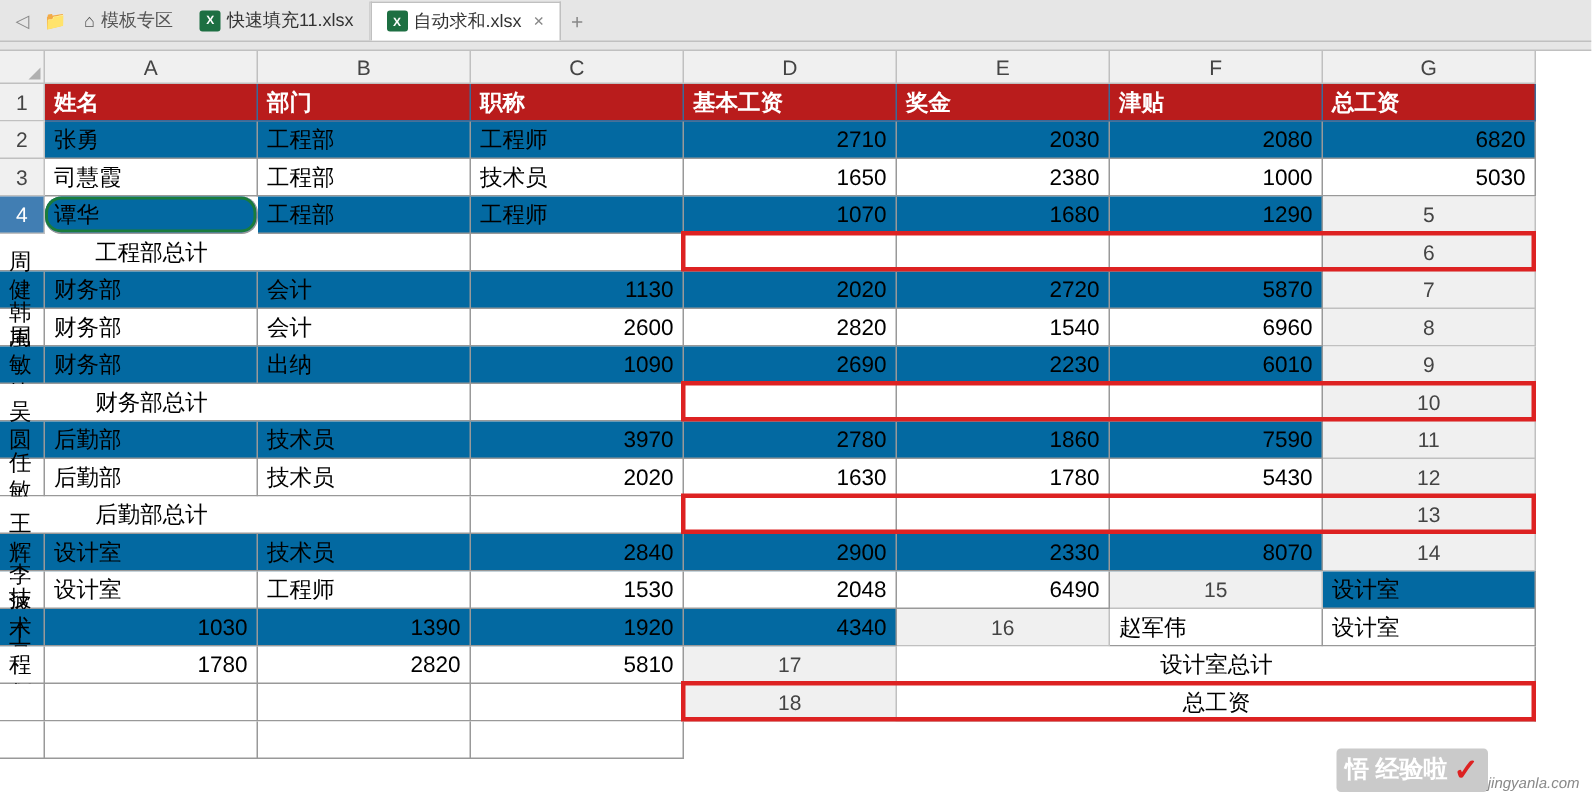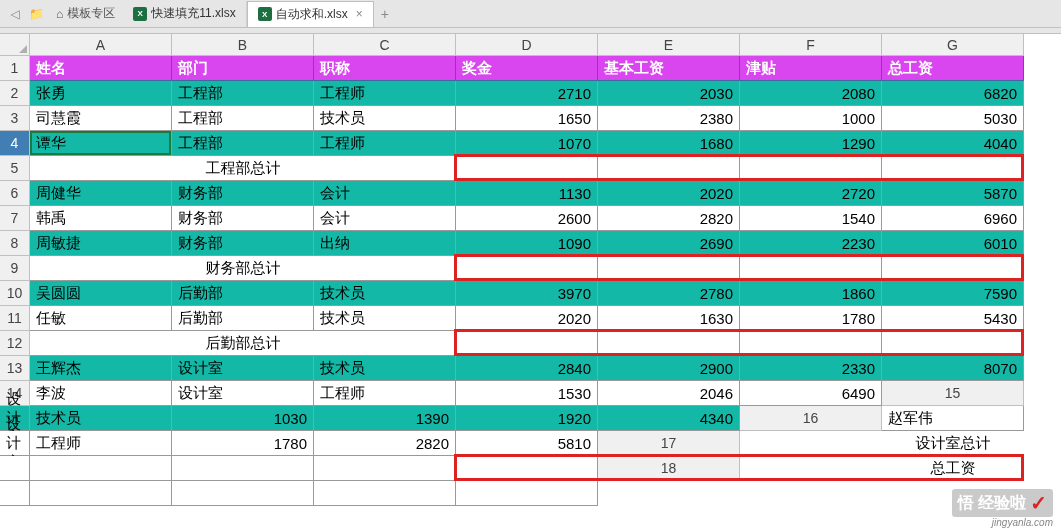--- a/index.html
+++ b/index.html
@@ -124,50 +124,51 @@
   .cell {
     border-right: 1px solid #999;
     border-bottom: 1px solid #999;
     height: 25px;
     display: flex;
     align-items: center;
     padding: 0 6px;
     background: #fff;
   }
   .cell.hdr {
-    background: #d946ef;
+    background: #b91c1c;
     color: #fff;
     font-weight: bold;
     border-right: 1px solid #3a6a99;
     border-bottom: 1px solid #3a6a99;
   }
-  .cell.lb { background: #14b8a6; } 
+  .cell.lb { background: #0369a1; } 
   .cell.num { justify-content: flex-end; }
   .cell.center { justify-content: center; font-weight: normal; }
   .cell.sel {
     box-shadow: inset 0 0 0 2px #1a7c3c;
+    border-radius: 11px;
   }
 
   
   .red-box {
     position: absolute;
     border: 3px solid #d22;
     pointer-events: none;
     z-index: 5;
   }
 
   
   .watermark {
     position: absolute;
     right: 8px;
     bottom: 2px;
     font-size: 12px;
     color: #aaa;
     display: flex;
-    flex-direction: column;
+    flex-direction: row;
     align-items: flex-end;
     z-index: 10;
   }
   .watermark .brand {
     color: #fff;
     background: rgba(150,150,150,0.5);
     padding: 2px 6px;
     border-radius: 3px;
     font-size: 16px;
     font-weight: bold;
@@ -208,22 +209,22 @@
     <div class="colhead">B</div>
     <div class="colhead">C</div>
     <div class="colhead">D</div>
     <div class="colhead">E</div>
     <div class="colhead">F</div>
     <div class="colhead">G</div>
     <div class="rowhead">1</div>
     <div class="cell hdr">姓名</div>
     <div class="cell hdr">部门</div>
     <div class="cell hdr">职称</div>
+    <div class="cell hdr">基本工资</div>
     <div class="cell hdr">奖金</div>
-    <div class="cell hdr">基本工资</div>
     <div class="cell hdr">津贴</div>
     <div class="cell hdr">总工资</div>
     <div class="rowhead">2</div>
     <div class="cell lb">张勇</div>
     <div class="cell lb">工程部</div>
     <div class="cell lb">工程师</div>
     <div class="cell lb num">2710</div>
     <div class="cell lb num">2030</div>
     <div class="cell lb num">2080</div>
     <div class="cell lb num">6820</div>
@@ -235,21 +236,20 @@
     <div class="cell num">2380</div>
     <div class="cell num">1000</div>
     <div class="cell num">5030</div>
     <div class="rowhead sel">4</div>
     <div class="cell lb sel">谭华</div>
     <div class="cell lb">工程部</div>
     <div class="cell lb">工程师</div>
     <div class="cell lb num">1070</div>
     <div class="cell lb num">1680</div>
     <div class="cell lb num">1290</div>
-    <div class="cell lb num">4040</div>
     <div class="rowhead">5</div>
     <div class="cell" style="border-right: none;"></div>
     <div class="cell center" style="border-left: none; border-right: none;">工程部总计</div>
     <div class="cell" style="border-left: none;"></div>
     <div class="cell"></div>
     <div class="cell"></div>
     <div class="cell"></div>
     <div class="cell"></div>
     <div class="rowhead">6</div>
     <div class="cell lb">周健华</div>
@@ -313,21 +313,21 @@
     <div class="cell lb">技术员</div>
     <div class="cell lb num">2840</div>
     <div class="cell lb num">2900</div>
     <div class="cell lb num">2330</div>
     <div class="cell lb num">8070</div>
     <div class="rowhead">14</div>
     <div class="cell">李波</div>
     <div class="cell">设计室</div>
     <div class="cell">工程师</div>
     <div class="cell num">1530</div>
-    <div class="cell num">2046</div>
+    <div class="cell num">2048</div>
     <div class="cell num">6490</div>
     <div class="rowhead">15</div>
     <div class="cell lb">设计室</div>
     <div class="cell lb">技术员</div>
     <div class="cell lb num">1030</div>
     <div class="cell lb num">1390</div>
     <div class="cell lb num">1920</div>
     <div class="cell lb num">4340</div>
     <div class="rowhead">16</div>
     <div class="cell">赵军伟</div>

